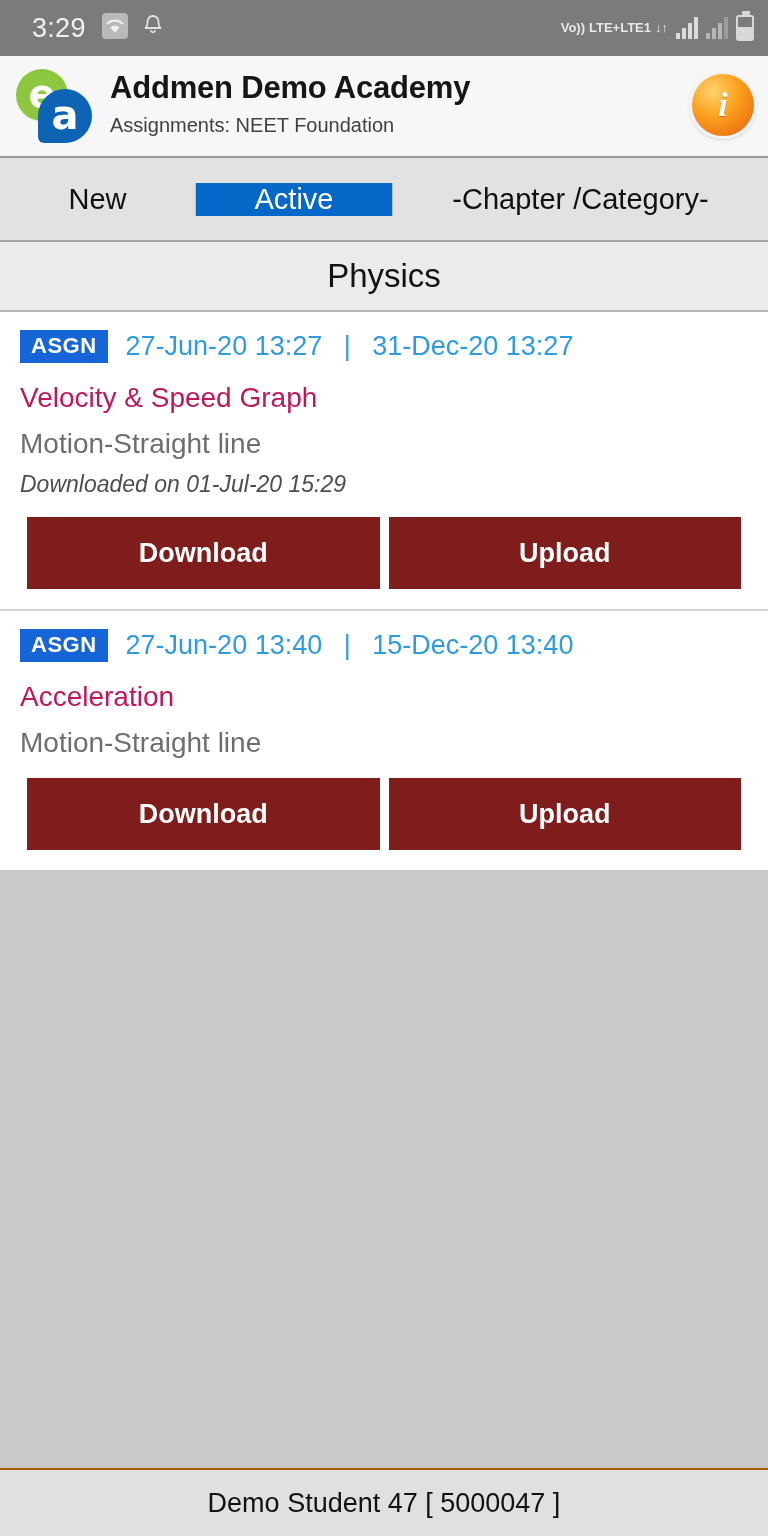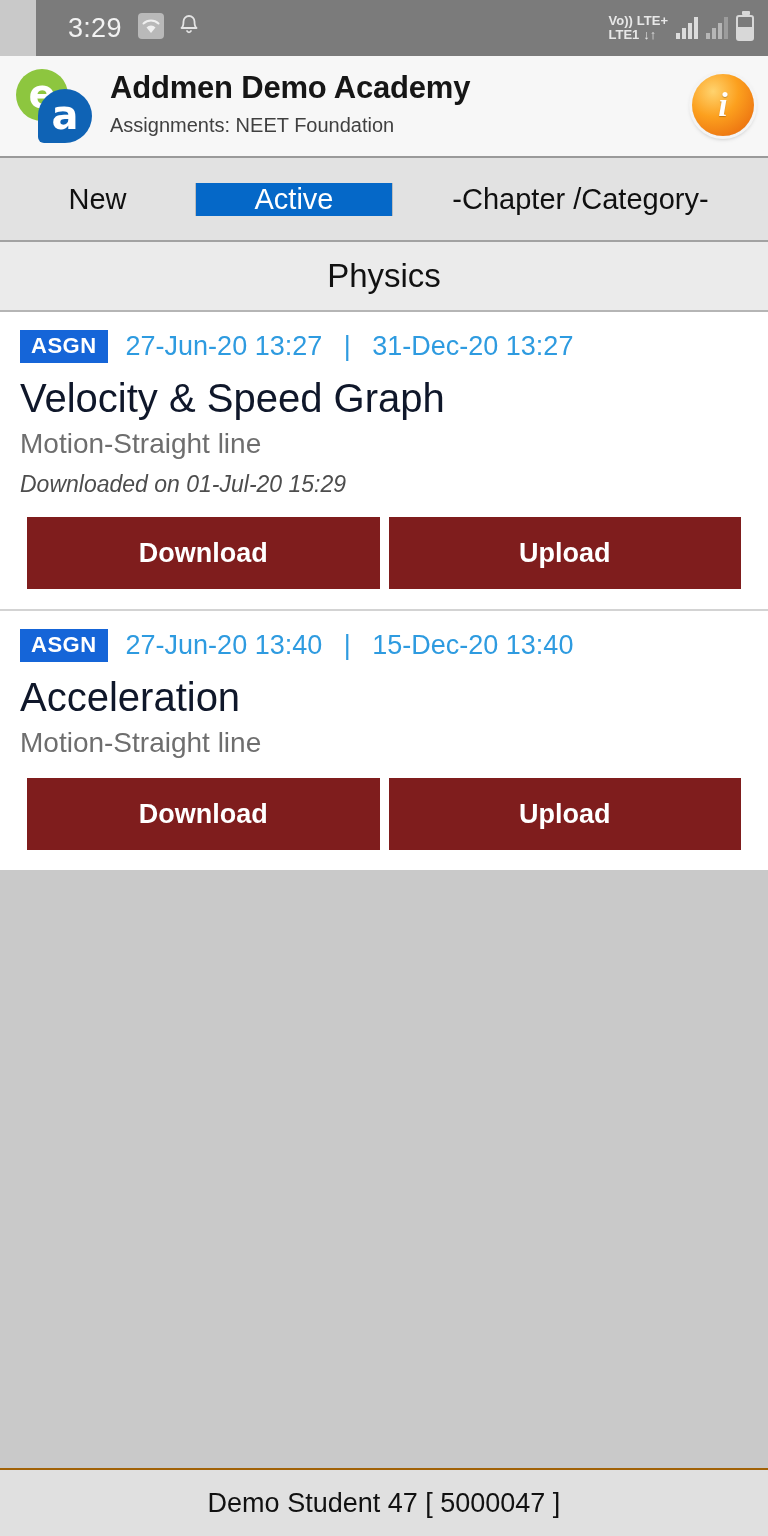--- a/index.html
+++ b/index.html
@@ -9,27 +9,26 @@
     background:#c9c9c9;
     overflow:hidden;
   }
   .phone { width:768px; height:1536px; position:relative; display:flex; flex-direction:column; }
 
   
   .statusbar {
     height:56px; background:#7b7b7b; color:#f0f0f0;
     display:flex; align-items:center; padding:0 14px 0 32px;
     flex:0 0 56px;
-    margin-left:36px;
   }
   .sb-time { font-size:27px; letter-spacing:0.3px; color:#f2f2f2; }
   .sb-left-icons { display:flex; align-items:center; gap:13px; margin-left:16px; }
   .sb-spacer { flex:1; }
   .sb-right { display:flex; align-items:center; gap:8px; }
-  .volte-block { display:flex; flex-direction:column; align-items:flex-start;
+  .volte-block { display:flex; flex-direction:row; align-items:flex-start;
     font-size:13px; line-height:14px; font-weight:bold; color:#e8e8e8; }
   .volte-row { display:flex; align-items:center; gap:4px; white-space:nowrap; }
   .bars { display:flex; align-items:flex-end; gap:2px; height:22px; }
   .bars i { display:block; width:4px; background:#dcdcdc; }
   .bars i:nth-child(1){ height:6px; } .bars i:nth-child(2){ height:11px; }
   .bars i:nth-child(3){ height:16px; } .bars i:nth-child(4){ height:22px; }
   .bars.dim i { background:#b6b6b6; }
   .bars.dim i:nth-child(4){ background:#9c9c9c; }
   .battery { width:18px; height:26px; border:2px solid #d8d8d8; border-radius:3px;
     position:relative; background:linear-gradient(to top,#d8d8d8 55%, transparent 55%); }
@@ -83,21 +82,21 @@
 
   
   .list { background:#ffffff; flex:0 0 auto; }
   .card { background:#ffffff; padding:18px 0 20px 0; border-bottom:2px solid #d3d3d3; }
   .card:last-child { border-bottom:none; }
   .meta { display:flex; align-items:center; padding:0 20px; margin-bottom:14px; }
   .asgn { background:#1565d8; color:#fff; font-size:22px; font-weight:bold;
     padding:5px 11px 6px; letter-spacing:0.5px; line-height:22px; }
   .dates { margin-left:18px; font-size:27px; color:#2e9be0; white-space:nowrap; }
   .dates .sep { color:#2e9be0; padding:0 14px; }
-  .card-title { padding:0 20px; font-size:40px; color:#0f172a; line-height:42px; margin-bottom:6px; }
+  .card-title { padding:0 20px; font-size:28px; color:#be185d; line-height:42px; margin-bottom:6px; }
   .card-sub { padding:0 20px; font-size:28px; color:#6e6e6e; line-height:38px; }
   .card-note { padding:0 20px; font-size:23px; color:#4d4d4d; font-style:italic;
     line-height:34px; margin-top:4px; }
   .btn-row { display:flex; padding:0 27px; margin-top:16px; gap:9px; }
   .btn { flex:1; background:#7f1d1d; color:#ffffff; font-size:27px; font-weight:bold;
     height:72px; display:flex; align-items:center; justify-content:center;
     border:none; font-family:inherit; }
 
   
   .filler { flex:1; background:#c9c9c9; }

